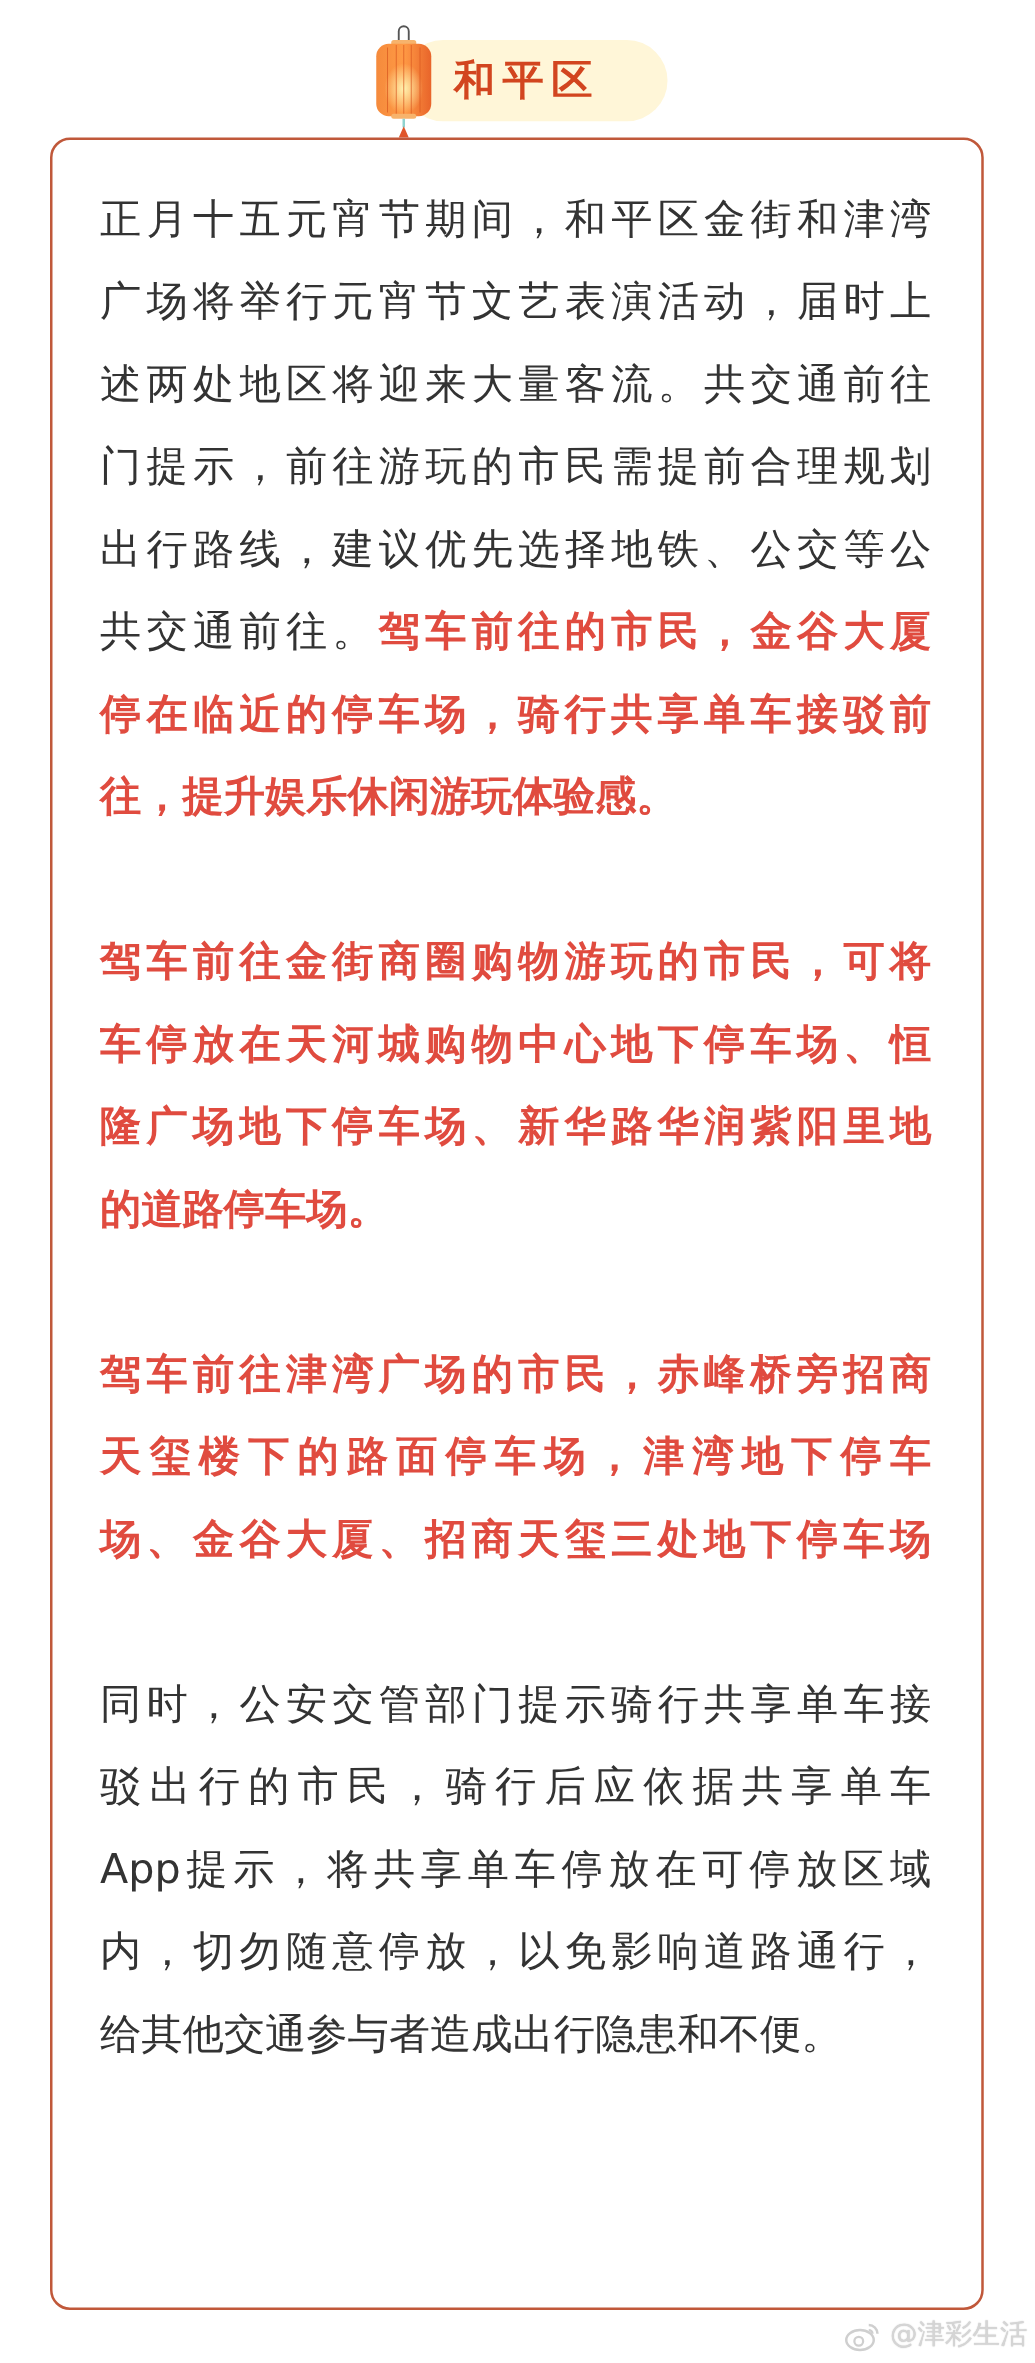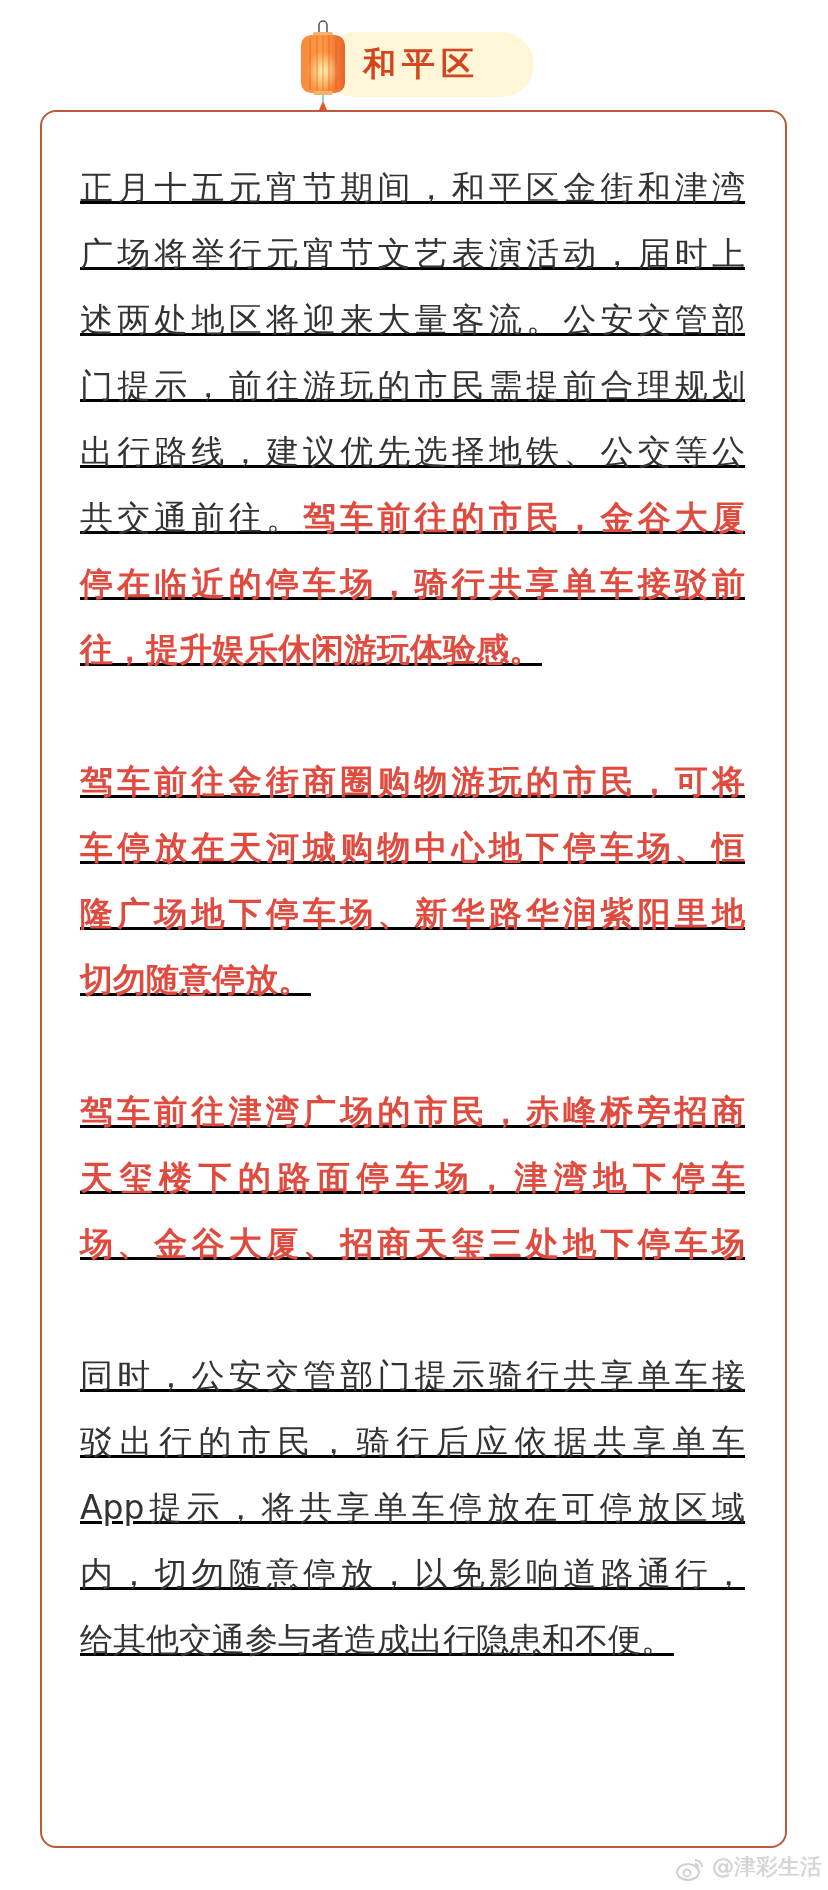--- a/index.html
+++ b/index.html
@@ -9,21 +9,21 @@
   .header { position: absolute; left: 0; top: 0; width: 828px; height: 111px; }
   .pill { position: absolute; left: 322px; top: 32px; width: 212px; height: 65px;
           background: #fff6d8; border-radius: 33px; }
   .pill-title { position: absolute; left: 363px; top: 38px; height: 52px; line-height: 52px;
           font-size: 33px; font-weight: bold; color: #d2451f; letter-spacing: 6px; }
   .lantern { position: absolute; left: 298px; top: 18px; width: 50px; height: 95px; }
 
   .card { position: absolute; left: 40px; top: 110px; width: 743px; height: 1734px;
           border: 2.5px solid #c0583a; border-radius: 16px; background: #ffffff; }
 
-  .text-block { position: absolute; left: 80px; top: 155px; width: 665px; text-decoration: underline; }
+  .text-block { position: absolute; left: 80px; top: 142px; width: 665px; }
   .line { height: 66px; line-height: 66px; font-size: 33px; white-space: nowrap;
           text-align: justify; text-align-last: justify; color: #333333; }
   .line.last { text-align-last: left; }
   .line.blank { height: 66px; }
   .seg-normal { color: #333333; font-weight: normal; }
   .seg-red { color: #e04b3f; font-weight: bold; }
 
   .watermark { position: absolute; left: 676px; top: 1852px; height: 30px;
                display: flex; align-items: flex-end; gap: 6px; color: #d9d9d9; font-size: 22px; }
   .watermark svg { display: block; }
@@ -63,33 +63,33 @@
   </svg>
   <div class="pill-title">和平区</div>
 </div>
 
 <div class="card"></div>
 
 <div class="text-block" id="text-block">
     <div>
       <div class="line"><span class="seg-normal">正月十五元宵节期间，和平区金街和津湾</span></div>
       <div class="line"><span class="seg-normal">广场将举行元宵节文艺表演活动，届时上</span></div>
-      <div class="line"><span class="seg-normal">述两处地区将迎来大量客流。公安交管部</span></div>
+      <div class="line"><span class="seg-normal">述两处地区将迎来大量客流。共交通前往</span></div>
       <div class="line"><span class="seg-normal">门提示，前往游玩的市民需提前合理规划</span></div>
       <div class="line"><span class="seg-normal">出行路线，建议优先选择地铁、公交等公</span></div>
       <div class="line"><span class="seg-normal">共交通前往。</span><span class="seg-red">驾车前往的市民，金谷大厦</span></div>
       <div class="line"><span class="seg-red">停在临近的停车场，骑行共享单车接驳前</span></div>
       <div class="line last"><span class="seg-red">往，提升娱乐休闲游玩体验感。</span></div>
     </div>
     <div class="line blank"></div>
     <div>
       <div class="line"><span class="seg-red">驾车前往金街商圈购物游玩的市民，可将</span></div>
       <div class="line"><span class="seg-red">车停放在天河城购物中心地下停车场、恒</span></div>
       <div class="line"><span class="seg-red">隆广场地下停车场、新华路华润紫阳里地</span></div>
-      <div class="line last"><span class="seg-red">切勿随意停放。</span></div>
+      <div class="line last"><span class="seg-red">的道路停车场。</span></div>
     </div>
     <div class="line blank"></div>
     <div>
       <div class="line"><span class="seg-red">驾车前往津湾广场的市民，赤峰桥旁招商</span></div>
       <div class="line"><span class="seg-red">天玺楼下的路面停车场，津湾地下停车</span></div>
       <div class="line"><span class="seg-red">场、金谷大厦、招商天玺三处地下停车场</span></div>
     </div>
     <div class="line blank"></div>
     <div>
       <div class="line"><span class="seg-normal">同时，公安交管部门提示骑行共享单车接</span></div>

